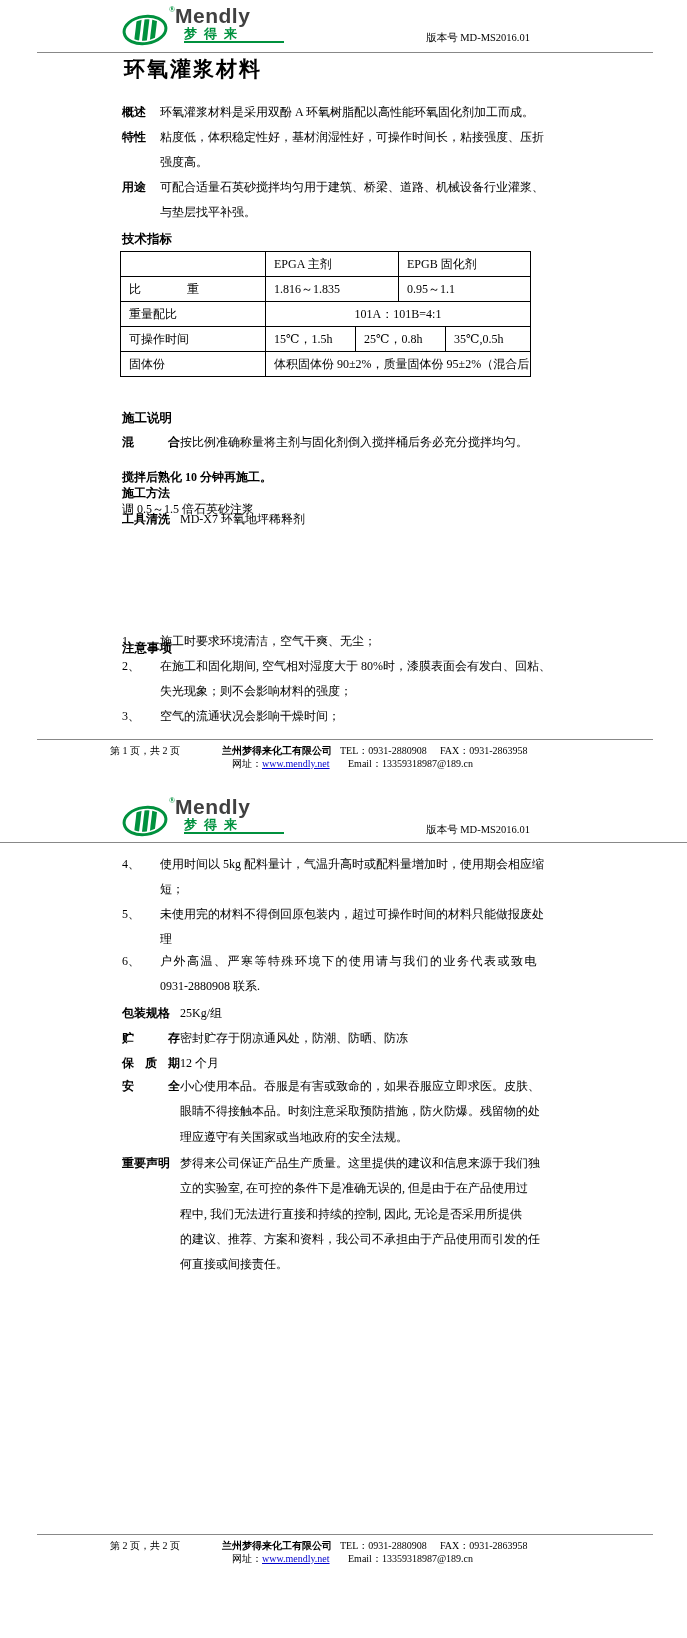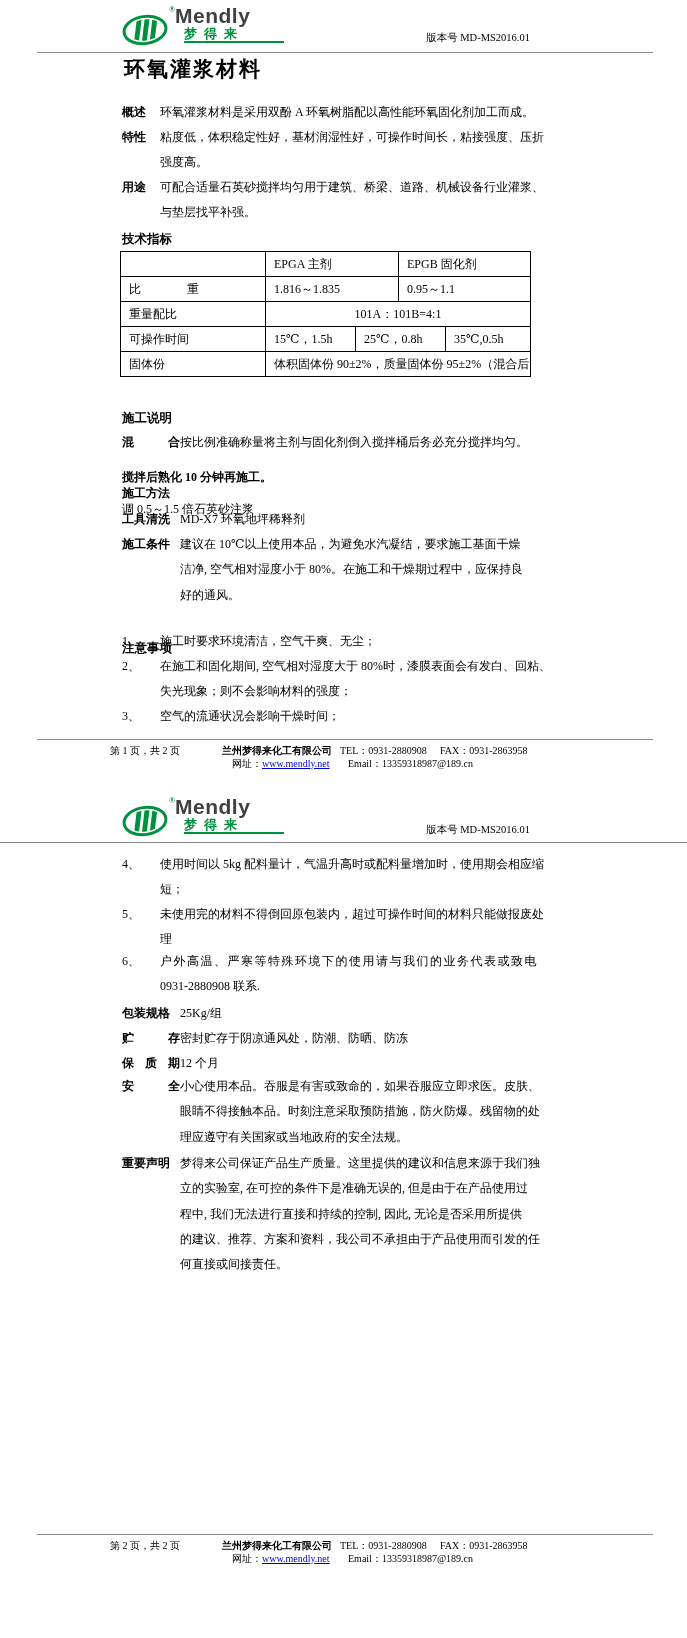--- a/index.html
+++ b/index.html
@@ -146,28 +146,20 @@
       </div>
   </div>
 
   <div class="abs sec t12" style="top:511px;left:122px;">
     <span class="lbl58">工具清洗</span>
     <div>
         <div class="cl">MD-X7 环氧地坪稀释剂</div>
       </div>
   </div>
 
-  <div class="abs sec t12" style="top:536px;left:122px;">
-    <span class="lbl58">施工条件</span>
-    <div>
-      <div class="cl">建议在 10℃以上使用本品，为避免水汽凝结，要求施工基面干燥</div>
-      <div class="cl">洁净, 空气相对湿度小于 80%。在施工和干燥期过程中，应保持良</div>
-      <div class="cl">好的通风。</div>
-    </div>
-  </div>
 
   <div class="abs h" style="top:640px;left:122px;">注意事项</div>
 
   <div class="abs sec t12" style="top:633px;left:122px;">
     <span class="num38">1、</span>
     <div>
         <div class="cl">施工时要求环境清洁，空气干爽、无尘；</div>
       </div>
   </div>
 

